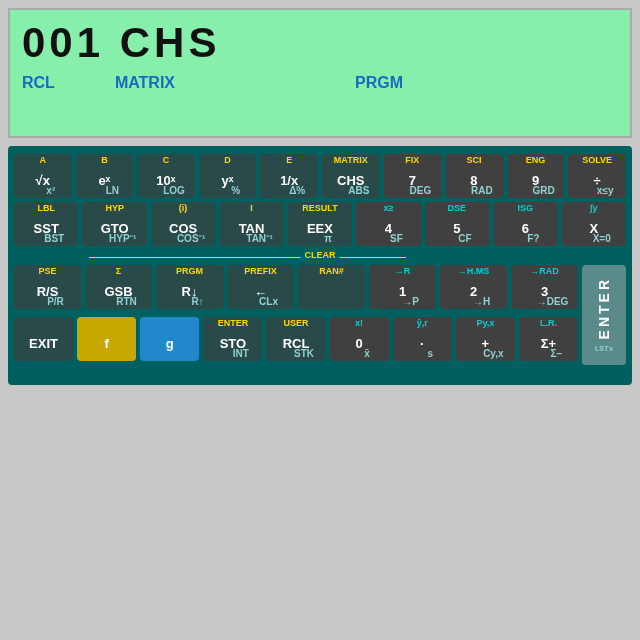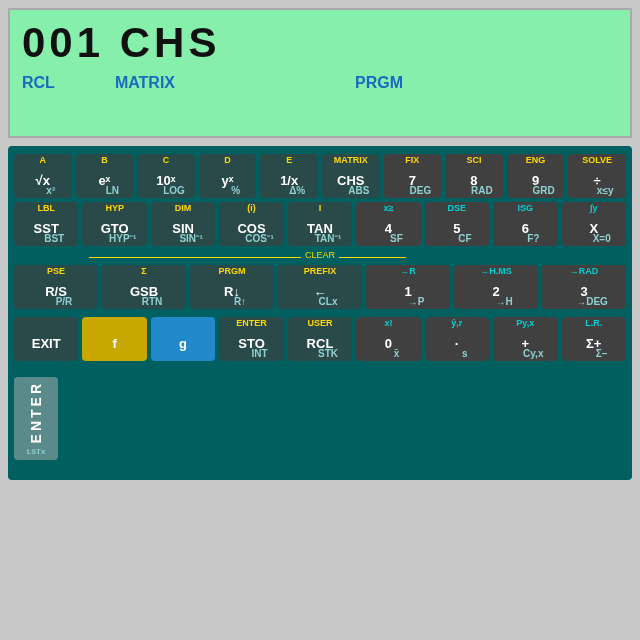--- a/index.html
+++ b/index.html
@@ -143,28 +143,28 @@
       margin-bottom: 1px;
       position: relative;
     }
     .clear-text {
       font-size: 9px;
       color: #ffd700;
       background: #006060;
       padding: 0 4px;
       position: relative;
       z-index: 1;
+      font-weight: bold;
     }
 
     
     .multi-row-section {
       display: flex;
-      gap: 12px;
+      gap: 4px;
       margin-bottom: 12px;
-      flex-direction: column;
     }
     .left-cols {
       flex: 1;
       display: flex;
       flex-direction: column;
       gap: 4px;
     }
     .right-enter {
       display: flex;
       align-items: stretch;
@@ -250,33 +250,33 @@
       <span class="top-label top-gold">LBL</span>
       <span class="main-text">SST</span>
       <span class="bottom-label">BST</span>
     </button>
     <button class="btn btn-dark">
       <span class="top-label top-gold">HYP</span>
       <span class="main-text">GTO</span>
       <span class="bottom-label">HYP⁻¹</span>
     </button>
     <button class="btn btn-dark">
-      <span class="top-label top-gold">DIM</span>
-      <span class="main-text">SIN</span>
-      <span class="bottom-label">SIN⁻¹</span>
-    </button>
-    <button class="btn btn-dark">
       <span class="top-label top-gold">(i)</span>
       <span class="main-text">COS</span>
       <span class="bottom-label">COS⁻¹</span>
     </button>
     <button class="btn btn-dark">
       <span class="top-label top-gold">I</span>
       <span class="main-text">TAN</span>
       <span class="bottom-label">TAN⁻¹</span>
+    </button>
+    <button class="btn btn-dark">
+      <span class="top-label top-gold">RESULT</span>
+      <span class="main-text">EEX</span>
+      <span class="bottom-label">π</span>
     </button>
     <button class="btn btn-teal">
       <span class="top-label top-cyan">x≥</span>
       <span class="main-text">4</span>
       <span class="bottom-label">SF</span>
     </button>
     <button class="btn btn-teal">
       <span class="top-label top-cyan">DSE</span>
       <span class="main-text">5</span>
       <span class="bottom-label">CF</span>
@@ -316,20 +316,25 @@
         </button>
         <button class="btn btn-dark">
           <span class="top-label top-gold">PRGM</span>
           <span class="main-text">R↓</span>
           <span class="bottom-label">R↑</span>
         </button>
         <button class="btn btn-dark">
           <span class="top-label top-gold">PREFIX</span>
           <span class="main-text">←</span>
           <span class="bottom-label">CLx</span>
+        </button>
+        <button class="btn btn-dark" style="min-height:44px;">
+          <span class="top-label top-gold">RAN#</span>
+          <span class="main-text" style="font-size:10px;"></span>
+          <span class="bottom-label"></span>
         </button>
         <button class="btn btn-teal">
           <span class="top-label top-cyan">→R</span>
           <span class="main-text">1</span>
           <span class="bottom-label">→P</span>
         </button>
         <button class="btn btn-teal">
           <span class="top-label top-cyan">→H.MS</span>
           <span class="main-text">2</span>
           <span class="bottom-label">→H</span>

